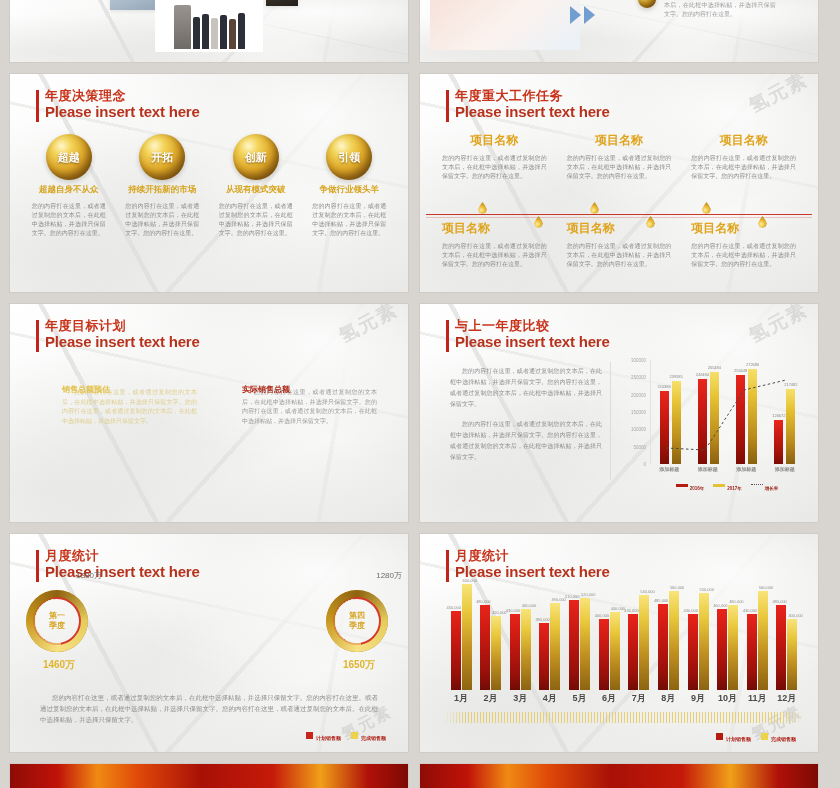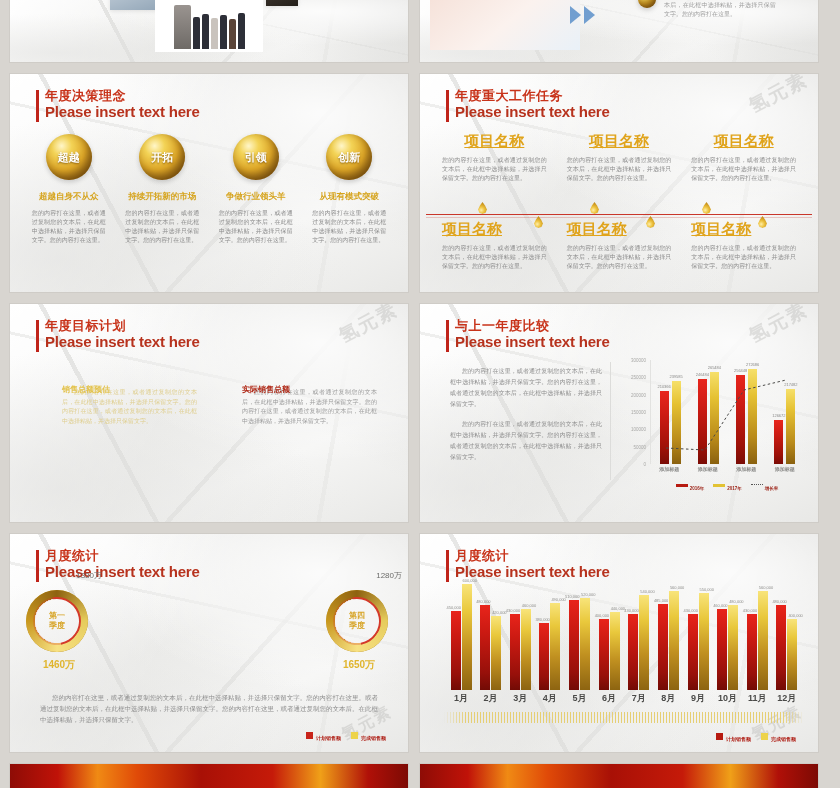--- a/index.html
+++ b/index.html
@@ -55,30 +55,30 @@
     box-shadow:inset -3px -4px 9px rgba(80,50,5,0.55), 0 2px 5px rgba(0,0,0,0.18);
     display:flex; align-items:center; justify-content:center;
   }
   .sphere span { color:#fff; font-weight:bold; text-shadow:0 1px 2px rgba(110,70,10,0.8); }
 
   
   .s1-cols { position:absolute; left:12px; right:12px; top:60px; display:flex; }
   .s1-col { flex:1; display:flex; flex-direction:column; align-items:center; }
   .s1-col .sphere { width:46px; height:46px; }
   .s1-col .sphere span { font-size:11px;text-align:center; }
-  .s1-sub { margin-top:11px; font-size:8.5px; font-weight:bold; color:#d6a41e; }
+  .s1-sub { margin-top:4px; font-size:8.5px; font-weight:bold; color:#d6a41e; }
   .s1-body { margin-top:6px; width:74px; font-size:6px; line-height:9px; color:#8b8b8b; text-align:justify; }
 
   
   .tl-line { position:absolute; left:6px; right:6px; top:140px; height:1px; background:#c9362a; }
   .tl-line2 { position:absolute; left:6px; right:6px; top:143px; height:1px; background:rgba(201,54,42,0.25); }
   .tl-top { position:absolute; top:58px; left:12px; right:12px; display:flex; }
   .tl-bot { position:absolute; top:146px; left:12px; right:12px; display:flex; }
   .tl-cell { flex:1; padding:0 10px; }
-  .tl-title { font-size:15px; font-weight:bold; color:#e0a41c; text-align:center; margin-bottom:5px;text-decoration:underline; }
+  .tl-title { font-size:12px; font-weight:bold; color:#e0a41c; text-align:center; margin-bottom:5px; }
   .tl-title.left { text-align:left; }
   .tl-body { font-size:6px; line-height:9px; color:#8b8b8b; text-align:justify; }
   .drop { position:absolute; width:9px; height:12px;
      background:radial-gradient(circle at 36% 68%, #ffeea6 0%, #edc23f 32%, #c7901a 70%, #8b5f10 100%);
      border-radius:50% 50% 50% 50%/60% 60% 40% 40%;
      clip-path: polygon(50% 0%, 78% 30%, 100% 62%, 86% 92%, 50% 100%, 14% 92%, 0% 62%, 22% 30%);
      box-shadow:0 1px 2px rgba(0,0,0,0.2); }
 
   
   .kpi { position:absolute; top:78px; }
@@ -224,30 +224,30 @@
         </div>
         <div class="s1-col">
           <div class="sphere">
               <span>开拓</span>
             </div>
           <div class="s1-sub">持续开拓新的市场</div>
           <div class="s1-body">您的内容打在这里，或者通过复制您的文本后，在此框中选择粘贴，并选择只保留文字。您的内容打在这里。</div>
         </div>
         <div class="s1-col">
           <div class="sphere">
-              <span>引领</span>
-            </div>
-          <div class="s1-sub">争做行业领头羊</div>
+              <span>创新</span>
+            </div>
+          <div class="s1-sub">从现有模式突破</div>
           <div class="s1-body">您的内容打在这里，或者通过复制您的文本后，在此框中选择粘贴，并选择只保留文字。您的内容打在这里。</div>
         </div>
         <div class="s1-col">
           <div class="sphere">
-              <span>创新</span>
-            </div>
-          <div class="s1-sub">从现有模式突破</div>
+              <span>引领</span>
+            </div>
+          <div class="s1-sub">争做行业领头羊</div>
           <div class="s1-body">您的内容打在这里，或者通过复制您的文本后，在此框中选择粘贴，并选择只保留文字。您的内容打在这里。</div>
         </div>
       </div>
     </div>
 
     <div class="slide">
       <div class="poly"></div>
       <div class="wm">氢元素</div>
       <div class="head">
         <div class="bar"></div>

